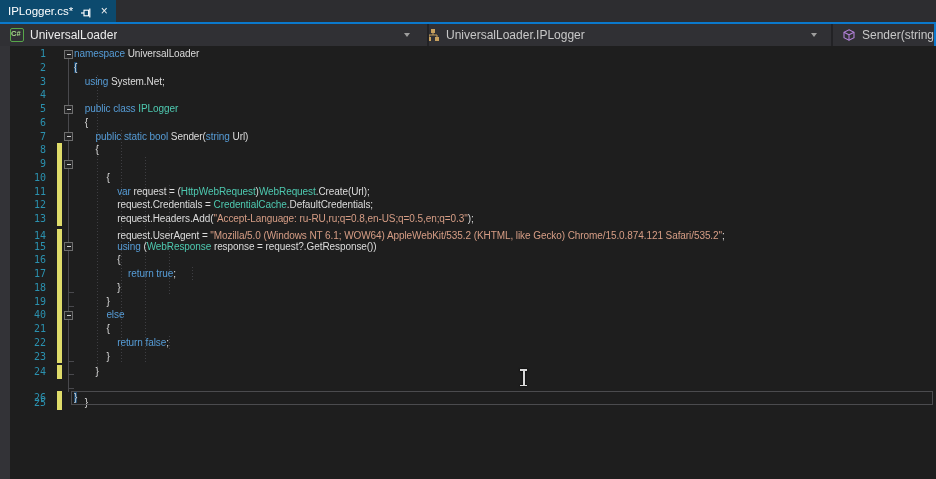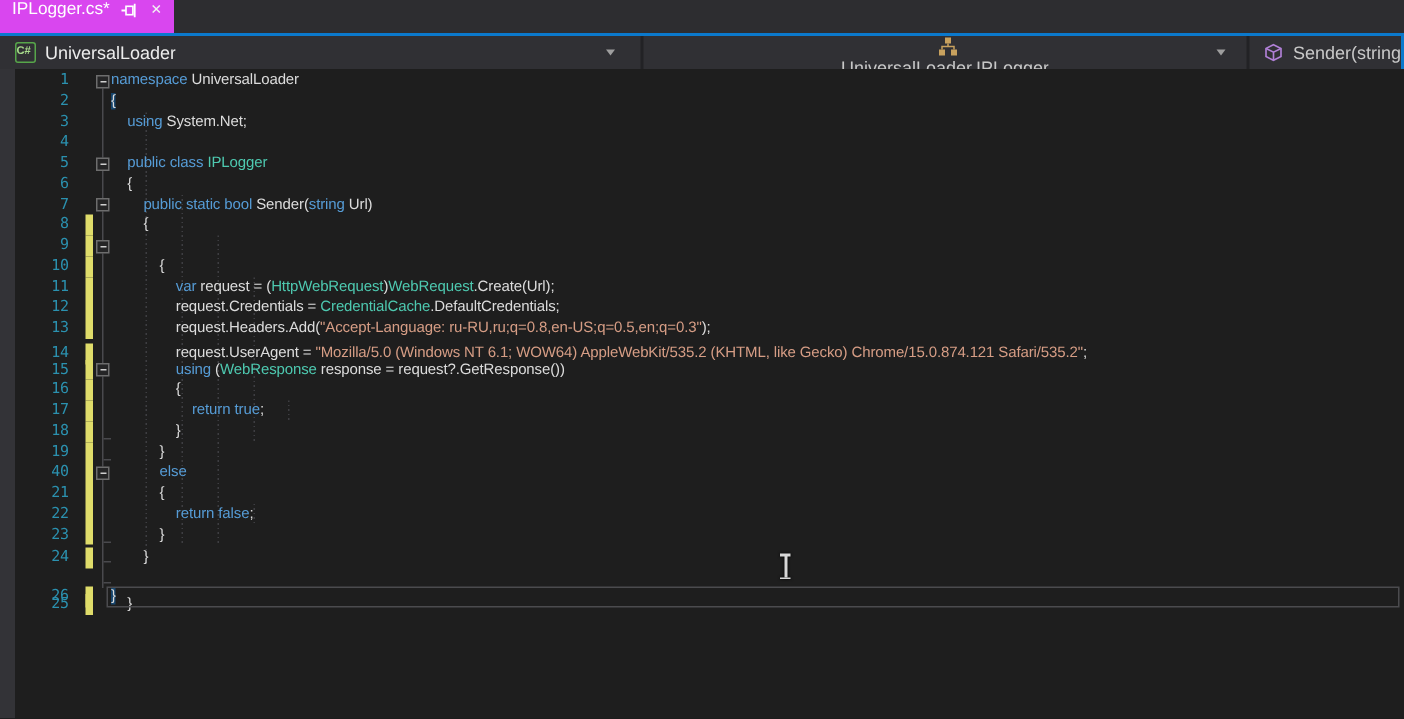--- a/index.html
+++ b/index.html
@@ -1,37 +1,37 @@
 <!DOCTYPE html>
 <html><head>
 <meta charset="utf-8">
 <style>
   html,body{margin:0;padding:0;background:#1e1e1e;}
   #app{position:relative;width:936px;height:479px;background:#1e1e1e;overflow:hidden;
        font-family:"Liberation Sans",sans-serif;}
 
   
   #tabbar{position:absolute;left:0;top:0;width:936px;height:22px;background:#2d2d30;}
-  #tab-active{position:absolute;left:0;top:0;width:116px;height:22px;background:#d946ef;
-              display:flex;align-items:flex-start;}
+  #tab-active{position:absolute;left:0;top:0;width:116px;height:22px;background:#0c4a6e;
+              display:flex;align-items:center;}
   #tab-active .tab-label{color:#ffffff;font-size:11.5px;padding-left:8px;white-space:nowrap;}
   #tab-active .tab-pin{margin-left:7px;width:12px;height:12px;display:inline-block;}
   #tab-active .tab-close{margin-left:6px;color:#f2f2f2;font-size:12px;line-height:12px;width:12px;text-align:center;}
   #tab-underline{position:absolute;left:0;top:22px;width:936px;height:2px;background:#0b79cc;}
 
   
   #navbar{position:absolute;left:0;top:24px;width:936px;height:22px;background:#30npx;}
   #navbar{background:#303034;}
   .combo{position:absolute;top:0;height:22px;display:flex;align-items:center;}
   .combo .ico{width:14px;height:14px;margin-right:6px;display:inline-block;flex:0 0 auto;}
   .combo .lbl{font-size:12px;white-space:nowrap;overflow:hidden;}
   #combo-project{left:0;width:427px;}
   #combo-project .ico{margin-left:10px;}
   #combo-project .lbl{color:#ececec;}
-  #combo-type{left:429px;width:402px;flex-direction:column;}
+  #combo-type{left:417px;width:402px;}
   #combo-type .ico{margin-left:9px;}
   #combo-type .lbl{color:#c8c8c8;}
   #combo-member{left:833px;width:103px;}
   #combo-member .ico{margin-left:9px;}
   #combo-member .lbl{color:#c8c8c8;}
   .combo-sep{position:absolute;top:24px;width:2px;height:22px;background:#222225;}
   .dd-arrow{position:absolute;top:9px;width:0;height:0;border-left:3.5px solid transparent;
             border-right:3.5px solid transparent;border-top:4px solid #9e9e9e;}
   .cs-icon{box-sizing:border-box;width:14px;height:13px;border:1px solid #57a64a;color:#a8dc8c;
            font-size:7.5px;font-weight:bold;display:flex;align-items:center;justify-content:center;

